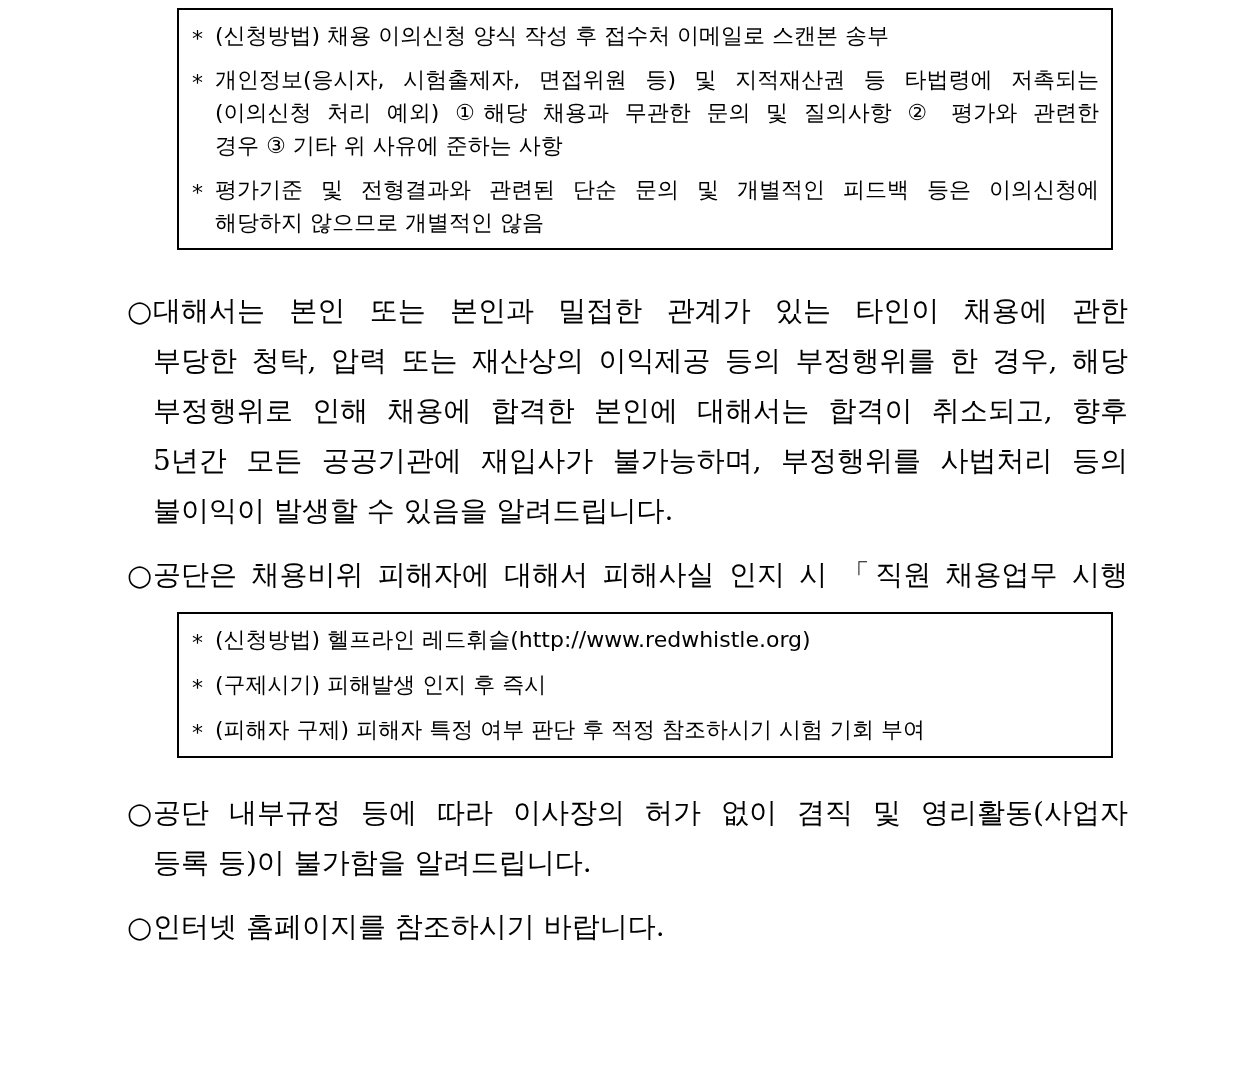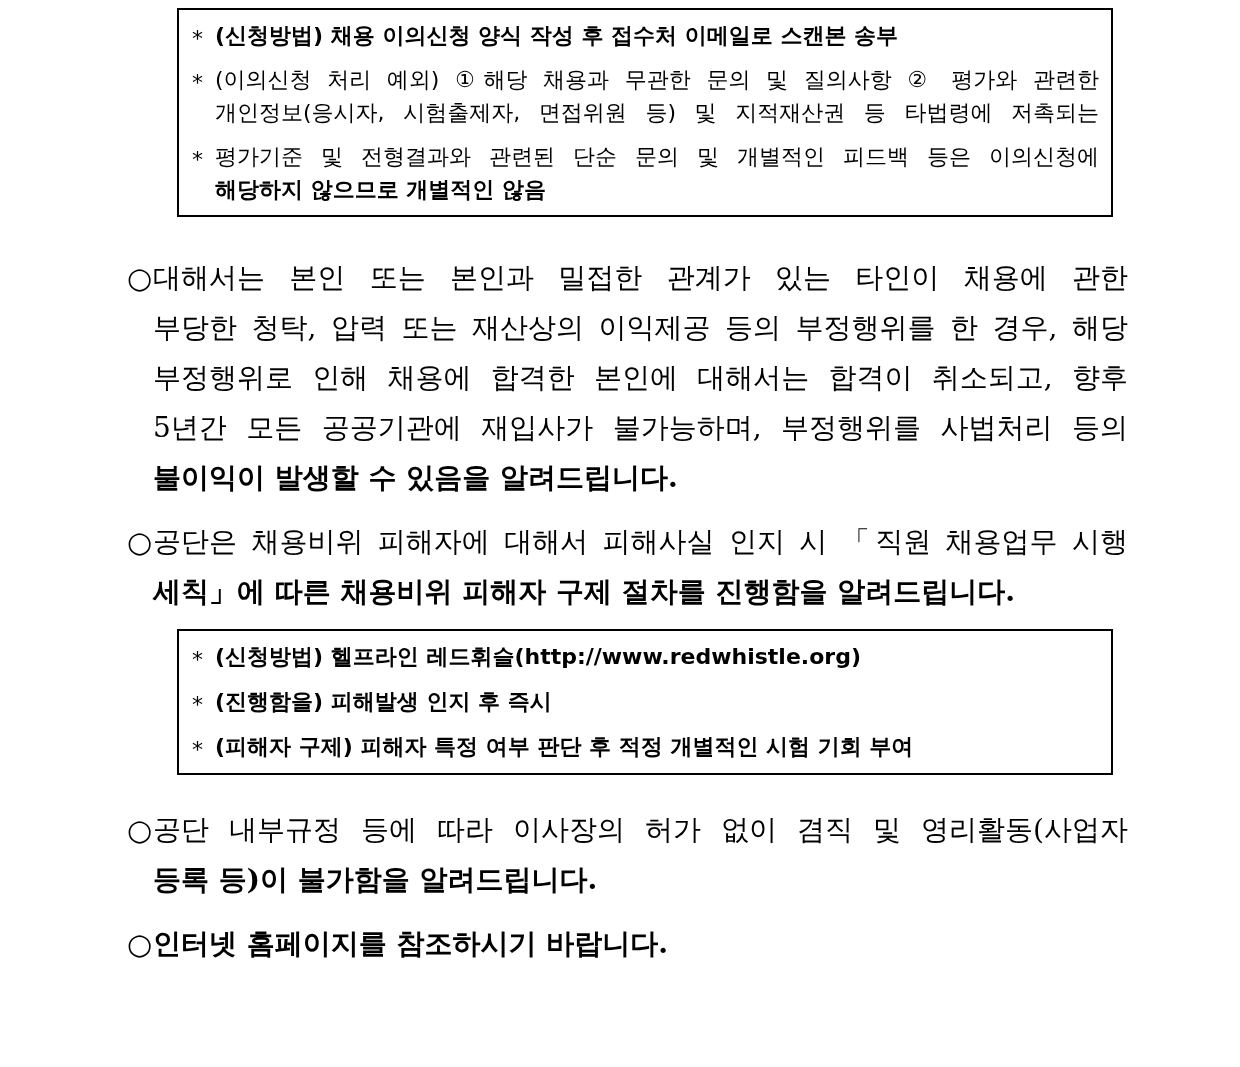--- a/index.html
+++ b/index.html
@@ -46,71 +46,71 @@
   .p2 { margin-top: 14px; }
   .p3 { margin-top: 30px; }
   .p4 { margin-top: 14px; }
   .marker-circle {
     position: absolute; left: 127px; top: 0;
     font-size: 29px;
   }
 
   
   .jl { text-align: justify; text-align-last: justify; }
-  .ll { text-align: left; text-align-last: left; font-weight: bold; }
+  .ll { text-align: left; text-align-last: left; }
 </style>
 </head>
 <body>
 
 <div class="page">
 
   <div class="note-box box1">
     <div class="note-item">
       <span class="marker-star">*</span>
       <div class="ll">(신청방법) 채용 이의신청 양식 작성 후 접수처 이메일로 스캔본 송부</div>
     </div>
     <div class="note-item">
       <span class="marker-star">*</span>
+      <div class="jl">개인정보(응시자, 시험출제자, 면접위원 등) 및 지적재산권 등 타법령에 저촉되는</div>
       <div class="jl">(이의신청 처리 예외) ①해당 채용과 무관한 문의 및 질의사항 ② 평가와 관련한</div>
-      <div class="jl">개인정보(응시자, 시험출제자, 면접위원 등) 및 지적재산권 등 타법령에 저촉되는</div>
+      <div class="ll">경우 ③ 기타 위 사유에 준하는 사항</div>
     </div>
     <div class="note-item">
       <span class="marker-star">*</span>
       <div class="jl">평가기준 및 전형결과와 관련된 단순 문의 및 개별적인 피드백 등은 이의신청에</div>
       <div class="ll">해당하지 않으므로 개별적인 않음</div>
     </div>
   </div>
 
   <div class="bullet-para p1">
     <span class="marker-circle">○</span>
     <div class="jl">대해서는 본인 또는 본인과 밀접한 관계가 있는 타인이 채용에 관한</div>
     <div class="jl">부당한 청탁, 압력 또는 재산상의 이익제공 등의 부정행위를 한 경우, 해당</div>
     <div class="jl">부정행위로 인해 채용에 합격한 본인에 대해서는 합격이 취소되고, 향후</div>
     <div class="jl">5년간 모든 공공기관에 재입사가 불가능하며, 부정행위를 사법처리 등의</div>
     <div class="ll">불이익이 발생할 수 있음을 알려드립니다.</div>
   </div>
 
   <div class="bullet-para p2">
     <span class="marker-circle">○</span>
     <div class="jl">공단은 채용비위 피해자에 대해서 피해사실 인지 시 「직원 채용업무 시행</div>
-    <div class="ll">세칙」에 따른 채용비위 피해자 구제 절차를 진행함을 알려드립니다.</div>
   </div>
 
   <div class="note-box box2">
     <div class="note-item">
       <span class="marker-star">*</span>
       <div class="ll">(신청방법) 헬프라인 레드휘슬(http://www.redwhistle.org)</div>
     </div>
     <div class="note-item">
       <span class="marker-star">*</span>
-      <div class="ll">(진행함을) 피해발생 인지 후 즉시</div>
+      <div class="ll">(구제시기) 피해발생 인지 후 즉시</div>
     </div>
     <div class="note-item">
       <span class="marker-star">*</span>
-      <div class="ll">(피해자 구제) 피해자 특정 여부 판단 후 적정 개별적인 시험 기회 부여</div>
+      <div class="ll">(피해자 구제) 피해자 특정 여부 판단 후 적정 참조하시기 시험 기회 부여</div>
     </div>
   </div>
 
   <div class="bullet-para p3">
     <span class="marker-circle">○</span>
     <div class="jl">공단 내부규정 등에 따라 이사장의 허가 없이 겸직 및 영리활동(사업자</div>
     <div class="ll">등록 등)이 불가함을 알려드립니다.</div>
   </div>
 
   <div class="bullet-para p4">

